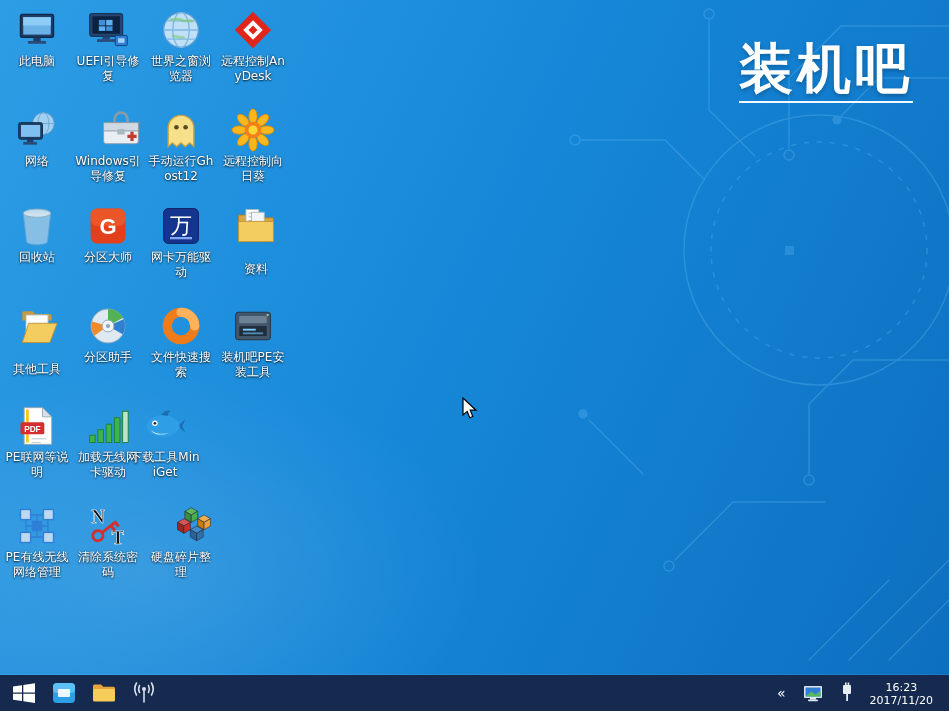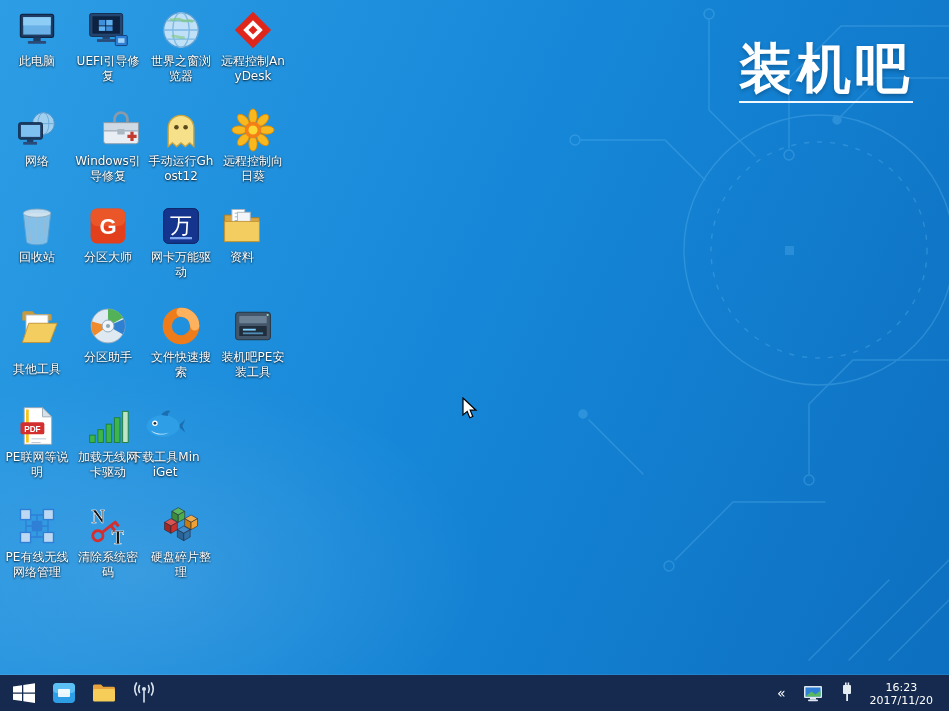--- a/index.html
+++ b/index.html
@@ -202,21 +202,21 @@
       <div class="icon-cell" style="left: 146px; top: 204px;">
         <div class="icon-art">
           <svg viewBox="0 0 48 48">
             <rect x="5" y="5" width="38" height="38" rx="5" fill="#15348e" stroke="#0b1f5c"></rect>
             <text x="24" y="32" font-size="24" fill="#fff" text-anchor="middle" font-family="sans-serif">万</text>
             <rect x="12" y="36" width="24" height="2.5" fill="#7fa8f0"></rect>
           </svg>
         </div>
         <div class="icon-label">网卡万能驱动</div>
       </div>
-      <div class="icon-cell" style="left: 207px; top: 204px;">
+      <div class="icon-cell" style="left: 221px; top: 204px; gap: 12px;">
         <div class="icon-art">
           <svg viewBox="0 0 48 48">
             <path d="M5 12h14l3 3h21v26H5z" fill="#d9a641" stroke="#a87c28"></path>
             <rect x="13" y="6" width="14" height="24" fill="#fff" stroke="#aab6c0"></rect>
             <path d="M16 10h8M16 14h8M16 18h8" stroke="#9fb0be"></path>
             <rect x="19" y="9" width="14" height="21" fill="#f2f6f9" stroke="#aab6c0"></rect>
             <path d="M5 19h38v22H5z" fill="#f3cd5f" stroke="#bf9434"></path>
           </svg>
         </div>
         <div class="icon-label">资料</div>
@@ -327,21 +327,21 @@
             <text x="6" y="21" font-size="20" font-weight="bold" fill="#141414" stroke="#fff" stroke-width="0.6" font-family="serif">N</text>
             <text x="28" y="44" font-size="20" font-weight="bold" fill="#141414" stroke="#fff" stroke-width="0.6" font-family="serif">T</text>
             <g transform="rotate(-38 24 26)" fill="none" stroke="#d32f2f" stroke-width="3.2">
               <circle cx="10" cy="26" r="5.5"></circle>
               <path d="M15.5 26h20M28 26v7M34 26v6"></path>
             </g>
           </svg>
         </div>
         <div class="icon-label">清除系统密码</div>
       </div>
-      <div class="icon-cell" style="left: 146px; top: 504px;">
+      <div class="icon-cell" style="left: 146px; top: 504px; align-items: flex-end;">
         <div class="icon-art">
           <svg viewBox="0 0 48 48">
             <g stroke="#223" stroke-width="0.6">
               <path d="M14 8l7-4 7 4-7 4z" fill="#5cb85c"></path>
               <path d="M14 8v8l7 4v-8z" fill="#3d8b3d"></path>
               <path d="M28 8v8l-7 4v-8z" fill="#4cae4c"></path>
               <path d="M28 16l7-4 7 4-7 4z" fill="#f0ad4e"></path>
               <path d="M28 16v8l7 4v-8z" fill="#c77c11"></path>
               <path d="M42 16v8l-7 4v-8z" fill="#eea236"></path>
               <path d="M6 20l7-4 7 4-7 4z" fill="#d9534f"></path>

